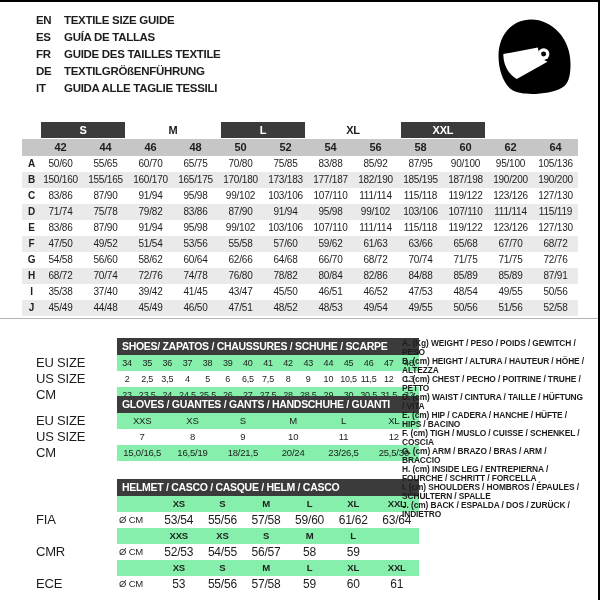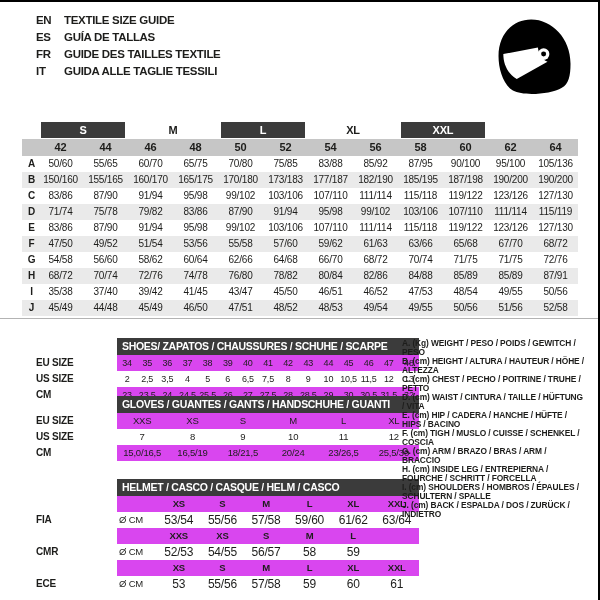--- a/index.html
+++ b/index.html
@@ -33,25 +33,25 @@
 
   
   .section{position:absolute;left:36px;width:354px;}
   #shoes-section{top:336px;}
   #gloves-section{top:394px;}
   #helmet-section{top:477px;}
   .srow{display:grid;grid-template-columns:52px 302px;height:16px;line-height:16px;gap:29px;}
   .srow.header{height:17px;line-height:17px;}
   .shead{background:#3b3b3b;color:#fff;font-weight:bold;font-size:10.5px;padding-left:5px;
          letter-spacing:-0.3px;white-space:nowrap;overflow:hidden;}
-  .slbl{font-weight:bold;font-size:10px;white-space:nowrap;}
+  .slbl{font-weight:normal;font-size:13px;white-space:nowrap;}
   .svals{display:grid;}
   .cols15{grid-template-columns:repeat(15,1fr);}
   .cols6{grid-template-columns:repeat(6,1fr);}
-  .srow.shade .svals{background:#d946ef;}
+  .srow.shade .svals{background:#86efac;}
   .sval{text-align:center;font-size:9px;white-space:nowrap;overflow:hidden;}
   .gval{font-size:9.5px;}
   .hvals{display:grid;grid-template-columns:40px repeat(6,43.6px);}
   .hval{text-align:center;font-size:12px;white-space:nowrap;}
   .hunit{text-align:left;padding-left:2px;font-size:9.5px;white-space:nowrap;}
   .hsize{font-weight:bold;text-align:center;font-size:9.5px;}
 
   
   #legend{position:absolute;left:402px;top:337px;width:184px;}
   .lg{font-size:8.4px;font-weight:bold;line-height:9px;letter-spacing:-0.1px;}
@@ -66,20 +66,24 @@
         <span>EN</span>
         <span>TEXTILE SIZE GUIDE</span>
       </div>
       <div class="lang-row">
         <span>ES</span>
         <span>GUÍA DE TALLAS</span>
       </div>
       <div class="lang-row">
         <span>FR</span>
         <span>GUIDE DES TAILLES TEXTILE</span>
+      </div>
+      <div class="lang-row">
+        <span>DE</span>
+        <span>TEXTILGRÖßENFÜHRUNG</span>
       </div>
       <div class="lang-row">
         <span>IT</span>
         <span>GUIDA ALLE TAGLIE TESSILI</span>
       </div>
     </div>
 
   <svg class="helmet-logo" width="96" height="98" viewBox="0 0 100 100">
     <path fill="#000" d="M46,11 C68,11 87,31 87,57 C87,70 85,78 78,82 C66,89 38,91 27,85 C17,79 12,63 12,49 C12,26 27,11 46,11 Z"></path>
     <path fill="#fff" d="M17,47 L53,40 C54,47 57,52 63,55 L31,73 C21,67 17,57 17,47 Z"></path>

